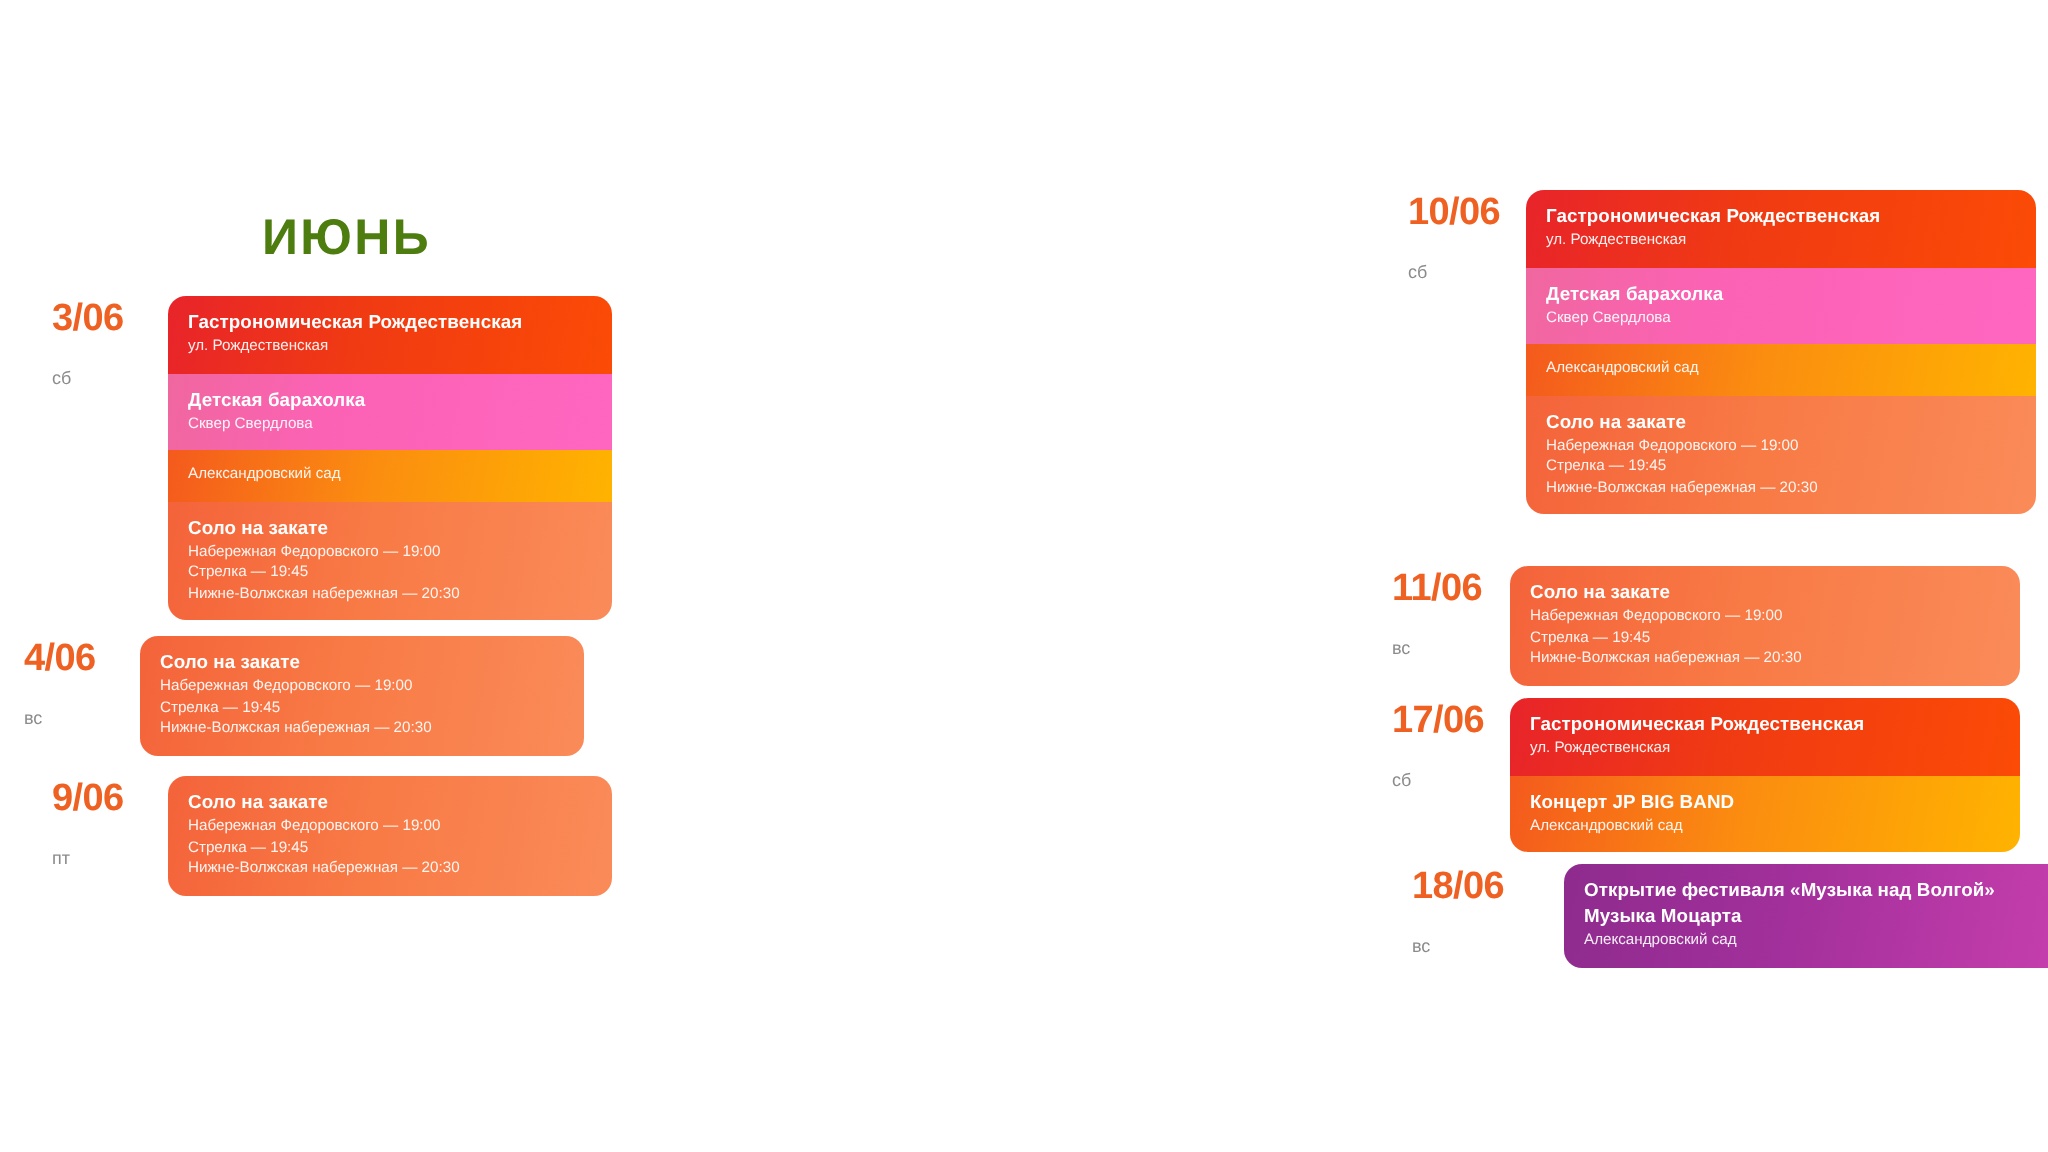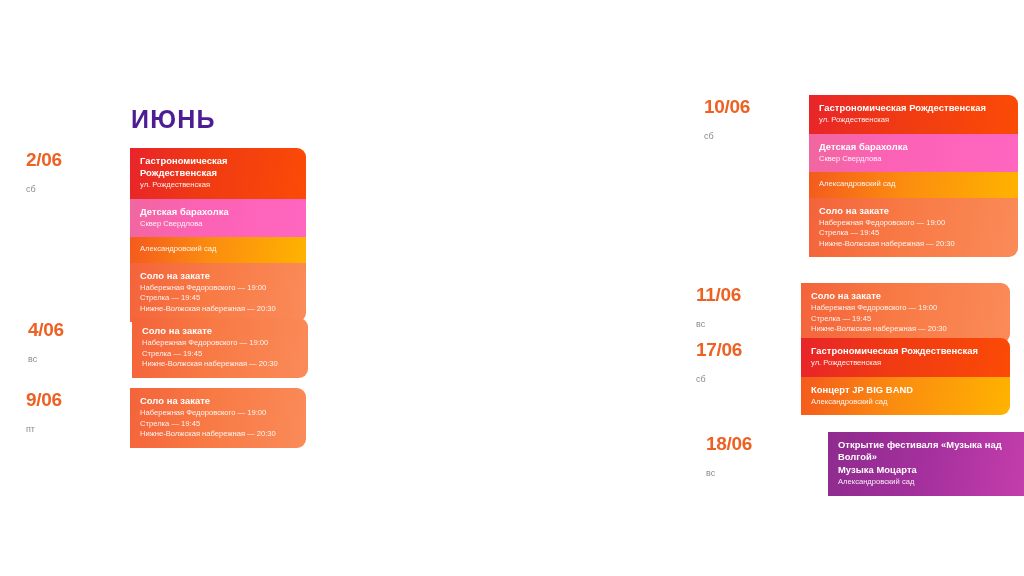--- a/index.html
+++ b/index.html
@@ -20,21 +20,21 @@
   #col-1 { left: 0;   width: 340px; }
   #col-2 { left: 340px; width: 340px; }
   #col-3 { left: 690px; width: 334px; }
 
   .month-title {
     position: absolute;
     left: 131px; top: 105px;
     font-size: 25px;
     font-weight: 700;
     letter-spacing: 1.2px;
-    color: #4c1d95;
+    color: #4d7c0f;
     text-transform: uppercase;
   }
 
   
   .day {
     position: absolute;
     display: flex;
     align-items: flex-start;
   }
   .date-block {
@@ -61,21 +61,20 @@
     display: flex;
     flex-direction: column;
     border-radius: 9px;
     overflow: hidden;
   }
 
   .card {
     padding: 7px 10px 8px 10px;
     color: #ffffff;
     position: relative;
-    margin-left: 46px;
   }
   .card-title {
     font-size: 9.4px;
     font-weight: 700;
     line-height: 12px;
     letter-spacing: 0.05px;
     margin-bottom: 1px;
   }
   .card-sub {
     font-size: 7.6px;
@@ -95,21 +94,21 @@
 </head>
 <body>
 
 <div id="poster">
 
   <div class="month-title">ИЮНЬ</div>
 
   <div class="column" id="col-1">
       <div class="day" style="left: 26px; top: 148px;">
         <div class="date-block" style="width: 58px;">
-          <div class="date-num">2/06</div>
+          <div class="date-num">3/06</div>
           <div class="date-dow">сб</div>
         </div>
         <div class="card-stack" style="width: 222px;">
           <div class="card g-red">
             <div class="card-title">Гастрономическая Рождественская</div>
             <div class="card-sub">
               <span class="line">ул. Рождественская</span>
             </div>
           </div>
           <div class="card g-pink">
@@ -126,21 +125,21 @@
           <div class="card g-orange">
             <div class="card-title">Соло на закате</div>
             <div class="card-sub">
               <span class="line">Набережная Федоровского — 19:00</span>
               <span class="line">Стрелка — 19:45</span>
               <span class="line">Нижне-Волжская набережная — 20:30</span>
             </div>
           </div>
         </div>
       </div>
-      <div class="day" style="left: 28px; top: 318px;">
+      <div class="day" style="left: 12px; top: 318px;">
         <div class="date-block" style="width: 58px;">
           <div class="date-num">4/06</div>
           <div class="date-dow">вс</div>
         </div>
         <div class="card-stack" style="width: 222px;">
           <div class="card g-orange">
             <div class="card-title">Соло на закате</div>
             <div class="card-sub">
               <span class="line">Набережная Федоровского — 19:00</span>
               <span class="line">Стрелка — 19:45</span>
@@ -209,21 +208,21 @@
           <div class="card g-orange">
             <div class="card-title">Соло на закате</div>
             <div class="card-sub">
               <span class="line">Набережная Федоровского — 19:00</span>
               <span class="line">Стрелка — 19:45</span>
               <span class="line">Нижне-Волжская набережная — 20:30</span>
             </div>
           </div>
         </div>
       </div>
-      <div class="day" style="left: 356px; top: 338px;">
+      <div class="day" style="left: 356px; top: 349px;">
         <div class="date-block" style="width: 59px;">
           <div class="date-num">17/06</div>
           <div class="date-dow">сб</div>
         </div>
         <div class="card-stack" style="width: 255px;">
           <div class="card g-red">
             <div class="card-title">Гастрономическая Рождественская</div>
             <div class="card-sub">
               <span class="line">ул. Рождественская</span>
             </div>

